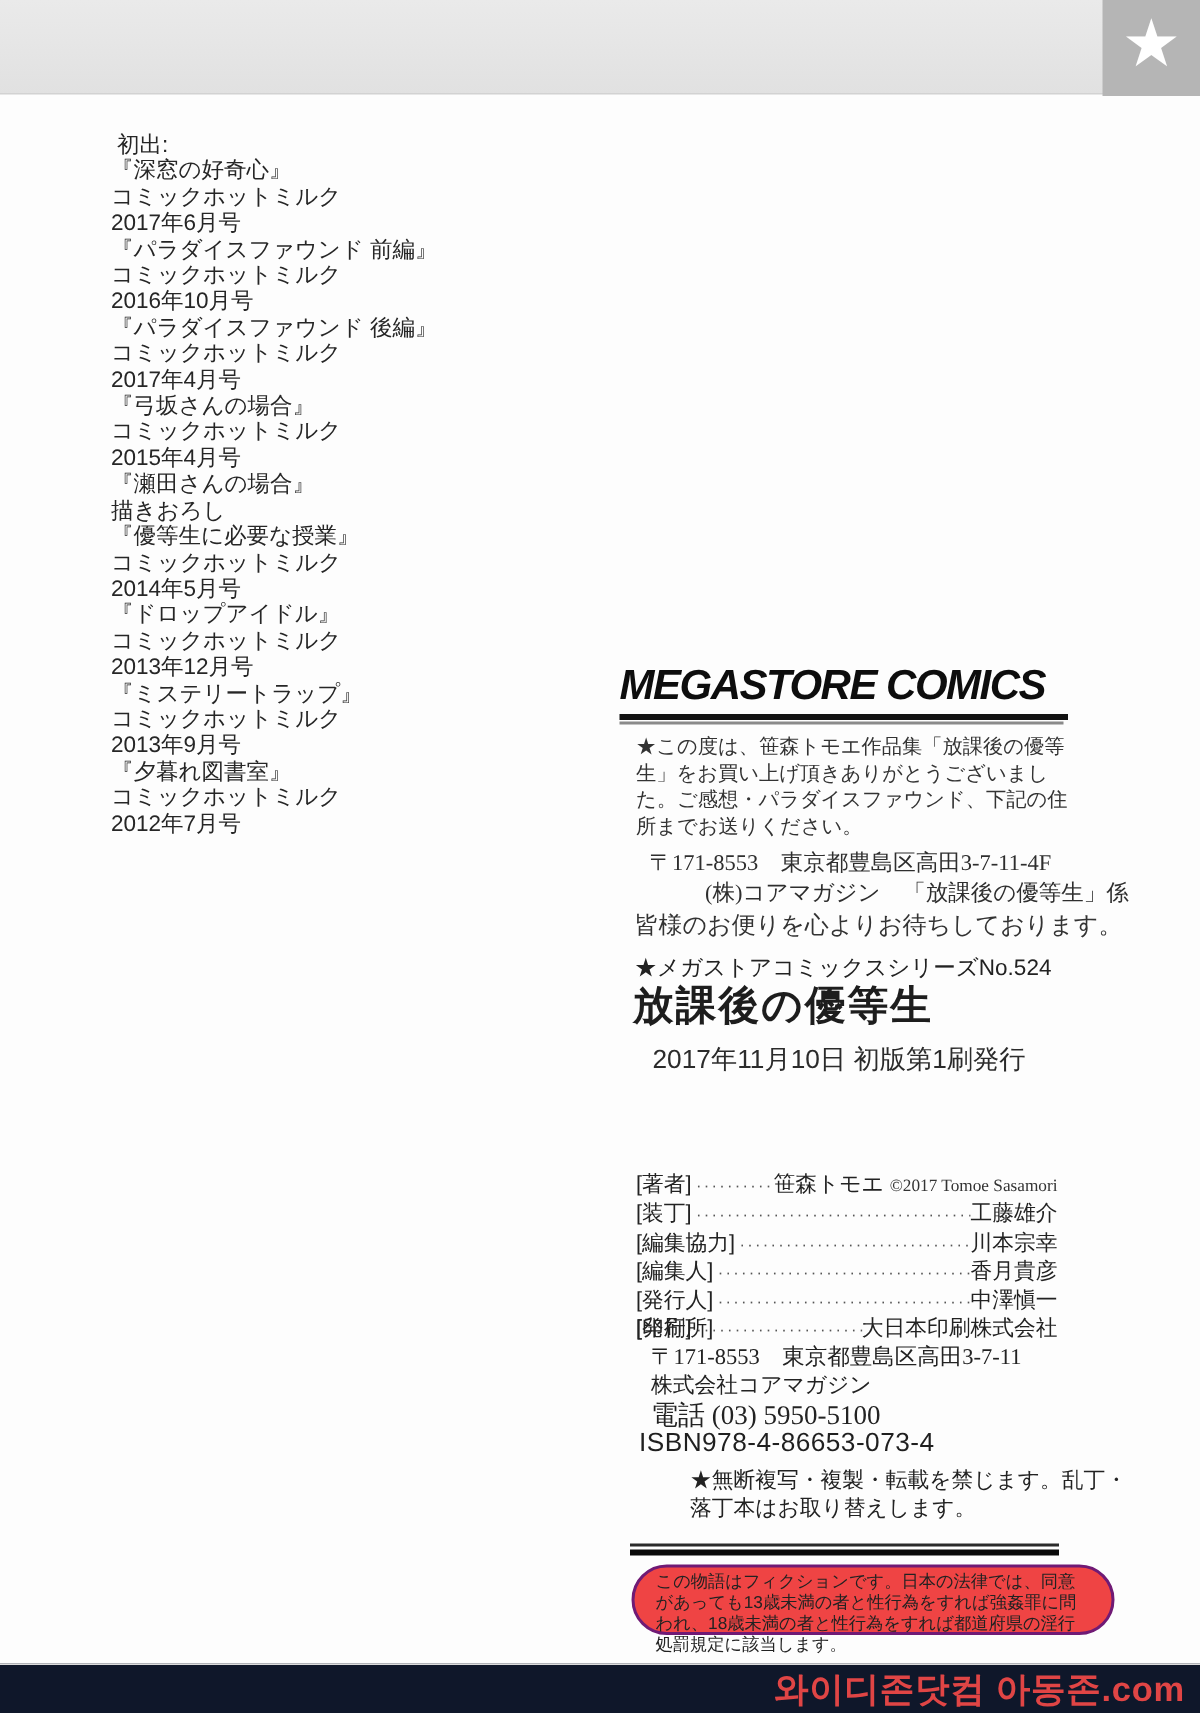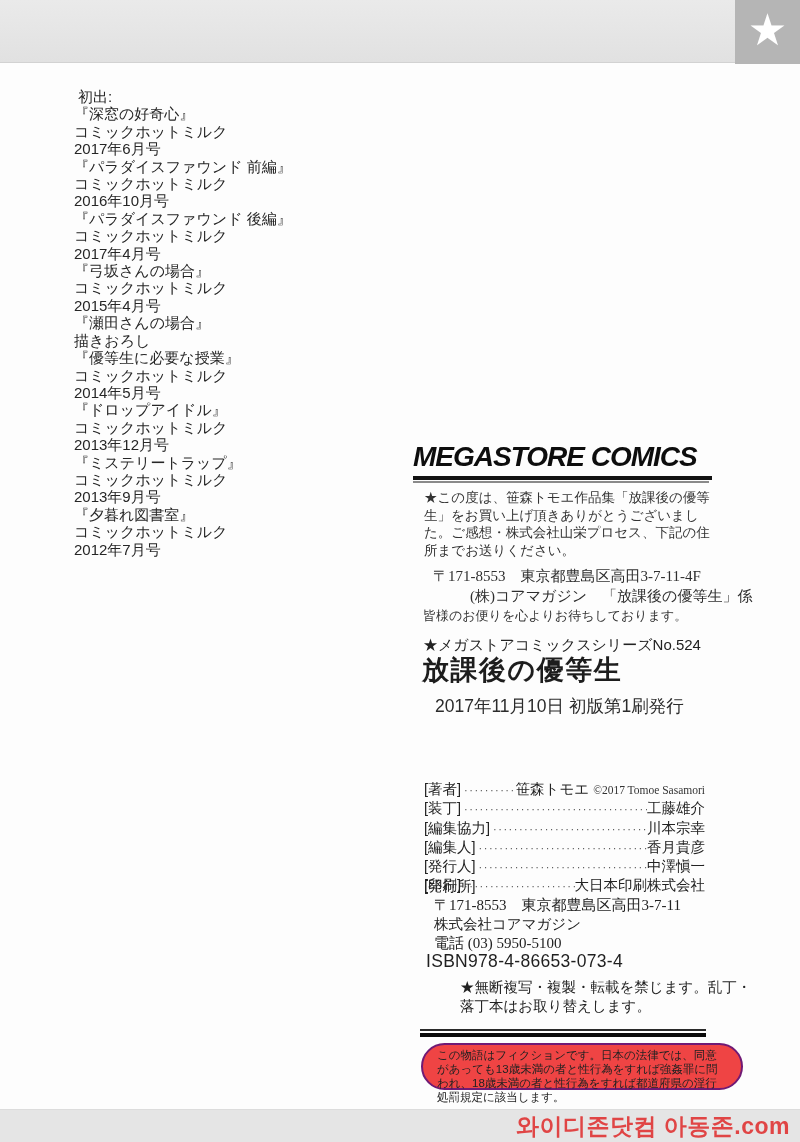--- a/index.html
+++ b/index.html
@@ -37,59 +37,59 @@
     color:#0d0d0d; white-space:nowrap;
   }
   .logo-rule1 { height:4px; background:#121212; margin-top:3px; }
   .logo-rule2 { height:2px; background:#8a8a8a; margin-top:1px; width:99%; }
 
   .thanks { position:absolute; left:424px; top:489px; width:294px; font-size:13.5px; line-height:17.6px; color:#333; }
 
   .send-addr { position:absolute; left:433px; top:566px; font-family:"Liberation Serif", serif; font-size:15px; line-height:20px; color:#2e2e2e; white-space:nowrap; }
   .send-addr .l2 { padding-left:37px; }
 
-  .waiting { position:absolute; left:423px; top:607px; font-size:13px; color:#333; white-space:nowrap; }
+  .waiting { position:absolute; left:423px; top:607px; font-size:16px; color:#333; white-space:nowrap; }
 
   .series { position:absolute; left:423px; top:636px; font-size:15px; color:#222; white-space:nowrap; }
   .booktitle { position:absolute; left:422px; top:652px; font-size:27px; font-weight:600; letter-spacing:1.5px; color:#1d1d1d; white-space:nowrap; }
   .edition { position:absolute; left:423px; top:694px; font-size:17.5px; color:#2b2b2b; white-space:nowrap;margin-left:12px; }
 
   
   .credits { position:absolute; left:424px; top:742px; width:281px; font-size:14.5px; color:#222; }
   .credit-row { display:flex; align-items:baseline; height:19.3px; }
   .credit-label { white-space:nowrap;margin-top:38px; }
   .credit-dots { flex:1; overflow:hidden; white-space:nowrap; color:#555; font-size:11px; letter-spacing:1.5px; padding:0 3px; }
   .credit-dots::before { content:"·········································································"; }
   .credit-value { white-space:nowrap; }
   .credit-extra { font-family:"Liberation Serif", serif; font-size:11.5px; padding-left:4px; white-space:nowrap; color:#333; }
   .credit-extra:empty { display:none; }
 
   .publisher { position:absolute; left:424px; top:877px; font-size:14.5px; color:#222; line-height:19px; }
   .publisher .p-addr { font-family:"Liberation Serif", serif; font-size:15px; padding-left:10px; white-space:nowrap; }
   .publisher .p-company { padding-left:10px; white-space:nowrap; }
-  .publisher .p-phone { font-family:"Liberation Serif", serif; font-size:15px; padding-left:10px; white-space:nowrap; }
+  .publisher .p-phone { font-family:"Liberation Serif", serif; font-size:18px; padding-left:10px; white-space:nowrap; }
 
   .isbn { position:absolute; left:426px; top:951px; font-size:17.5px; letter-spacing:0.3px; color:#1f1f1f; white-space:nowrap; }
 
   .notice { position:absolute; left:423px; top:978px; width:293px; font-size:14.5px; line-height:18.5px; color:#222;margin-left:37px; }
 
   .rule2 { position:absolute; left:420px; top:1029px; width:286px; }
   .rule2 .thin { height:2px; background:#2a2a2a; }
   .rule2 .thick { height:4px; background:#0a0a0a; margin-top:2px; }
 
   .disclaimer {
     position:absolute; left:421px; top:1043px; width:322px; height:47px;
     border:2px solid #701a75; border-radius:24px; box-sizing:border-box;
     padding:4px 13px 0 14px; font-size:11.5px; line-height:13.9px; color:#222;
     background:#ef4444;
   }
 
   .bottomstrip {
     position:absolute; left:0; top:1109px; width:800px; height:33px;
-    background:#e5e5e5; border-top:1px solid #dcdcdc; box-sizing:border-box;
+    background:#0f172a; border-top:1px solid #dcdcdc; box-sizing:border-box;
     display:flex; align-items:center; justify-content:flex-end; padding-right:10px;
   }
   .watermark { color:#e04545; font-size:23px; font-weight:bold; letter-spacing:0.5px; white-space:nowrap; }
 </style>
 </head>
 <body>
 
 <div class="page">
 
   <div class="topband"></div>
@@ -145,21 +145,21 @@
       <span class="pub-issue">2012年7月号</span>
     </div>
   </div>
 
   <div class="logo">
     <div class="logo-text">MEGASTORE COMICS</div>
     <div class="logo-rule1"></div>
     <div class="logo-rule2"></div>
   </div>
 
-  <div class="thanks">★この度は、笹森トモエ作品集「放課後の優等生」をお買い上げ頂きありがとうございました。ご感想・株式会社山栄プロセス、下記の住所までお送りください。</div>
+  <div class="thanks">★この度は、笹森トモエ作品集「放課後の優等生」をお買い上げ頂きありがとうございました。ご感想・パラダイスファウンド、下記の住所までお送りください。</div>
 
   <div class="send-addr">
     <div class="l1">〒171-8553　東京都豊島区高田3-7-11-4F</div>
     <div class="l2">(株)コアマガジン　「放課後の優等生」係</div>
   </div>
 
   <div class="waiting">皆様のお便りを心よりお待ちしております。</div>
 
   <div class="series">★メガストアコミックスシリーズNo.524</div>
   <div class="booktitle">放課後の優等生</div>

